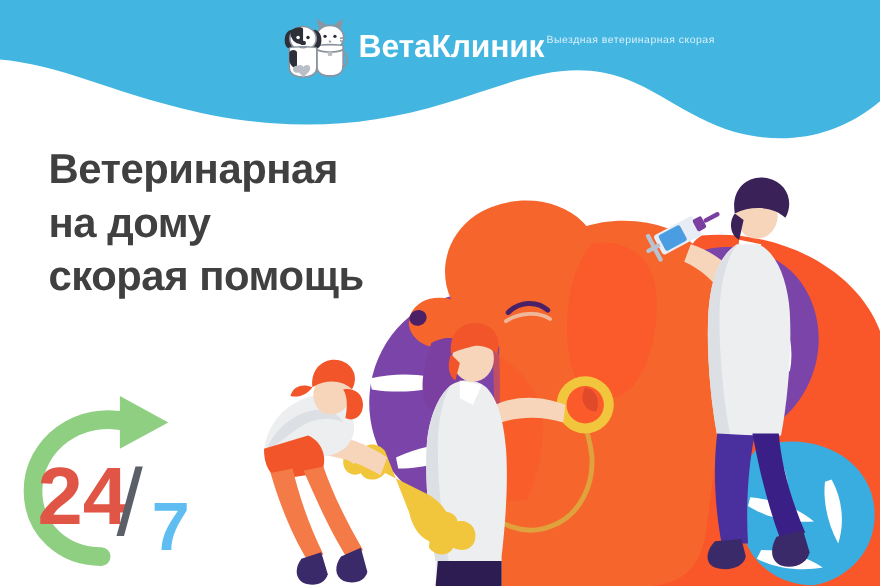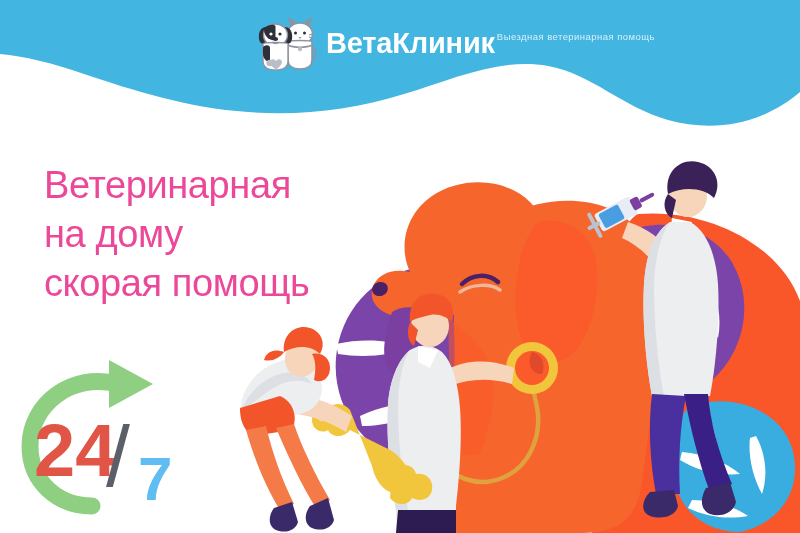--- a/index.html
+++ b/index.html
@@ -48,25 +48,25 @@
     font-size:9.5px;
     letter-spacing:0.45px;
     margin-top:3px;
     margin-left:2px;
     white-space:nowrap;
   }
 
   
   .headline {
     position:absolute;
-    top:161px; left:44px;
+    top:130px; left:44px;
     width:390px;
-    color:#ec4899;
+    color:#404040;
     font-size:38px;
-    font-weight:normal;
+    font-weight:bold;
     line-height:1.29;
     letter-spacing:-0.4px;
     z-index:8;
   }
   .headline .ln { display:block; white-space:nowrap; }
 
   
   .badge247 {
     position:absolute;
     left:8px; top:358px;
@@ -130,21 +130,21 @@
           <circle cx="25" cy="20" r="1.6" fill="#2d3038"></circle>
           <ellipse cx="20.5" cy="25" rx="2.6" ry="2" fill="#2d3038"></ellipse>
           <path fill="none" stroke="#8d94a0" stroke-width="1.3" d="M17 28 C19 30 22 30 24 28"></path>
           <ellipse cx="15" cy="49" rx="3.6" ry="3.2" fill="#b9bec7"></ellipse>
           <path fill="#b9bec7" d="M21 47 C23 44 27 45 27 48 C27 51 23 54 21 56 C19 54 15 51 15 48 C15 45 19 44 21 47 Z"></path>
         </g>
       </svg>
     </div>
     <div class="logo-text">
       <span class="brand-name">ВетаКлиник</span>
-      <span class="brand-tagline">Выездная ветеринарная помощь</span>
+      <span class="brand-tagline">Выездная ветеринарная скорая</span>
     </div>
   </div>
 
   <div class="illustration">
     <svg viewBox="0 0 560 437" aria-hidden="true">
 
       <path fill="#f9572a" d="M398 118 C470 112 540 150 560 205 L560 437 L352 437
                C330 390 336 300 360 230 C372 180 378 128 398 118 Z"></path>
 
       <g>

